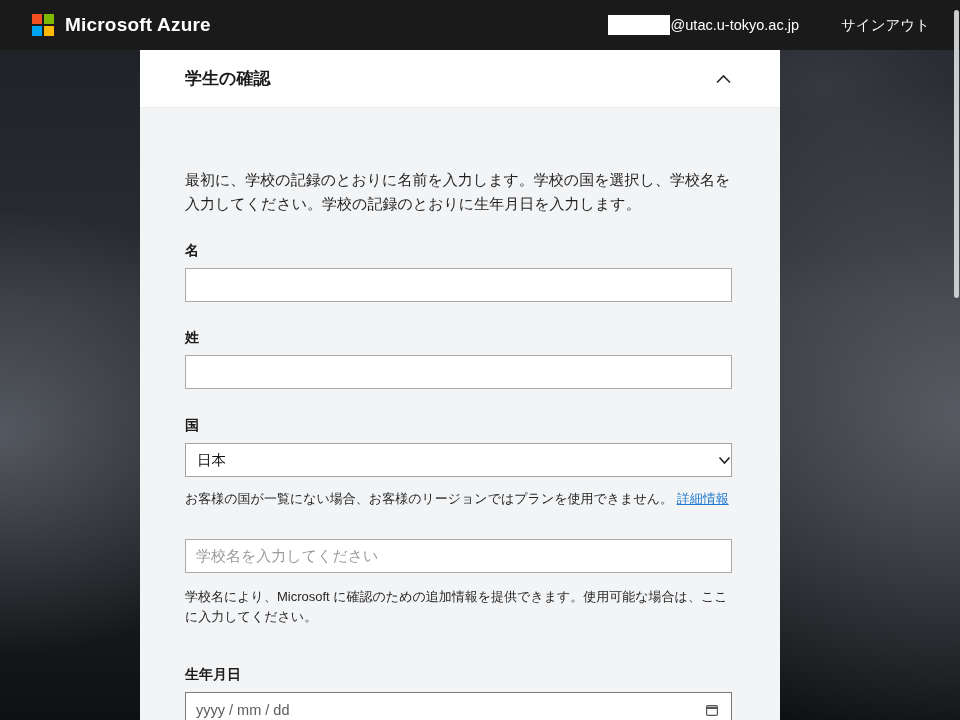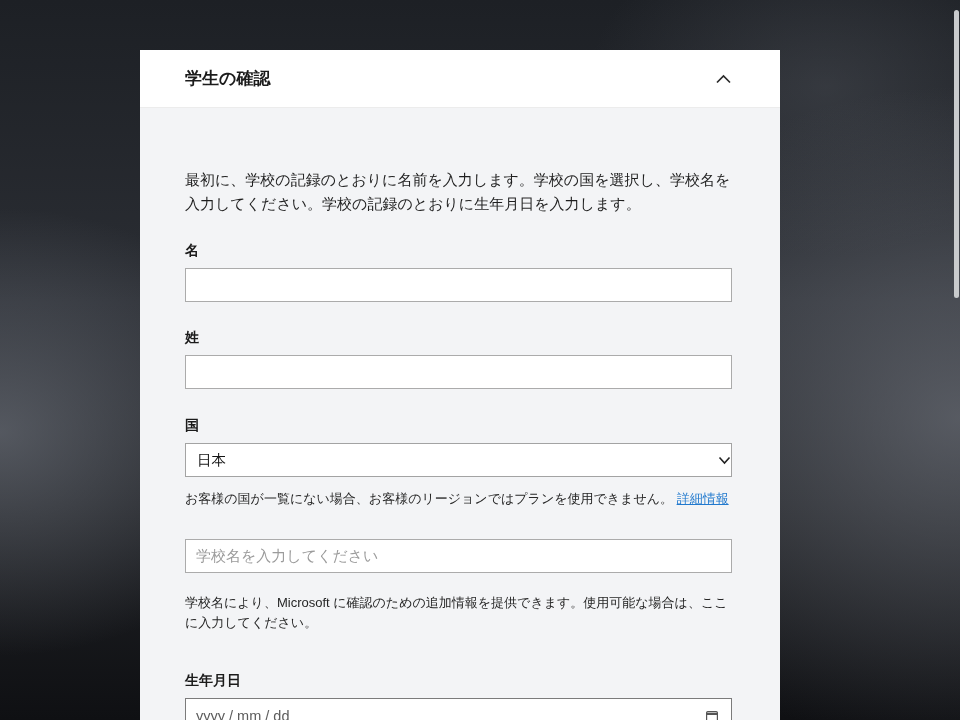--- a/index.html
+++ b/index.html
@@ -83,20 +83,38 @@
   .scroll-thumb {
     position:absolute; right:1px; top:10px; width:5px; height:288px;
     background:#c9cbcd; border-radius:3px; z-index:6; cursor:pointer;
   }
 </style>
 </head>
 <body>
 
 <div class="stage">
 
+  <div class="topbar">
+    <div class="brand">
+      <span class="mslogo">
+        <span style="background:#f25022"></span>
+        <span style="background:#7fba00"></span>
+        <span style="background:#00a4ef"></span>
+        <span style="background:#ffb900"></span>
+      </span>
+      <span class="brand-text">Microsoft Azure</span>
+    </div>
+    <div class="topbar-right">
+      <span class="account">
+        <span class="redacted"></span>
+          <span class="email-domain">@utac.u-tokyo.ac.jp</span>
+      </span>
+      <span class="signout">サインアウト</span>
+    </div>
+  </div>
 
   <div class="scroll-thumb"></div>
 
   <div class="card">
 
     <div class="card-header">
       <span class="card-title">学生の確認</span>
       <button class="collapse-btn">
         <svg width="17" height="12" viewBox="0 0 17 12">
           <path d="M2 9.5 L8.5 3 L15 9.5" fill="none" stroke="#2b2b2b" stroke-width="1.7"></path>
@@ -124,21 +142,21 @@
           <span class="value">日本</span>
           <svg width="13" height="9" viewBox="0 0 13 9">
             <path d="M1.5 1.5 L6.5 7 L11.5 1.5" fill="none" stroke="#222" stroke-width="1.6"></path>
           </svg>
         </div>
         <p class="helper"><span>お客様の国が一覧にない場合、お客様のリージョンではプランを使用できません。 </span><a>詳細情報</a></p>
       </div>
 
       <div class="group" style="margin-top:30px">
         <input class="txt" type="text" placeholder="学校名を入力してください" style="">
-        <p class="helper" style="margin-top:20px">学校名により、Microsoft に確認のための追加情報を提供できます。使用可能な場合は、ここに入力してください。</p>
+        <p class="helper" style="margin-top:14px">学校名により、Microsoft に確認のための追加情報を提供できます。使用可能な場合は、ここに入力してください。</p>
       </div>
 
       <div class="group" style="margin-top:39px">
         <label>生年月日</label>
         <div class="datebox">
           <input type="text" placeholder="yyyy / mm / dd" style="">
           <button class="cal-btn">
             <svg width="16" height="16" viewBox="0 0 16 16">
               <rect x="2.6" y="3.6" width="10.8" height="9.8" rx="1.2" fill="none" stroke="#555" stroke-width="1.2"></rect>
               <path d="M2.6 4.8 h10.8 v2.2 h-10.8 z" fill="#555"></path>

